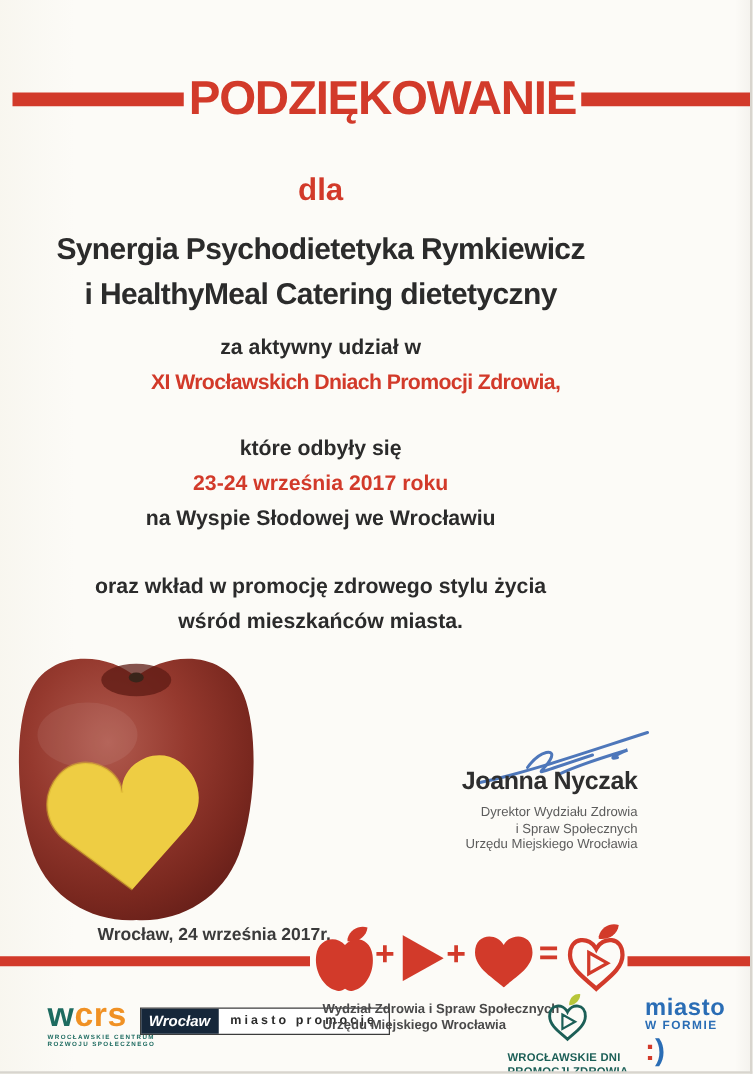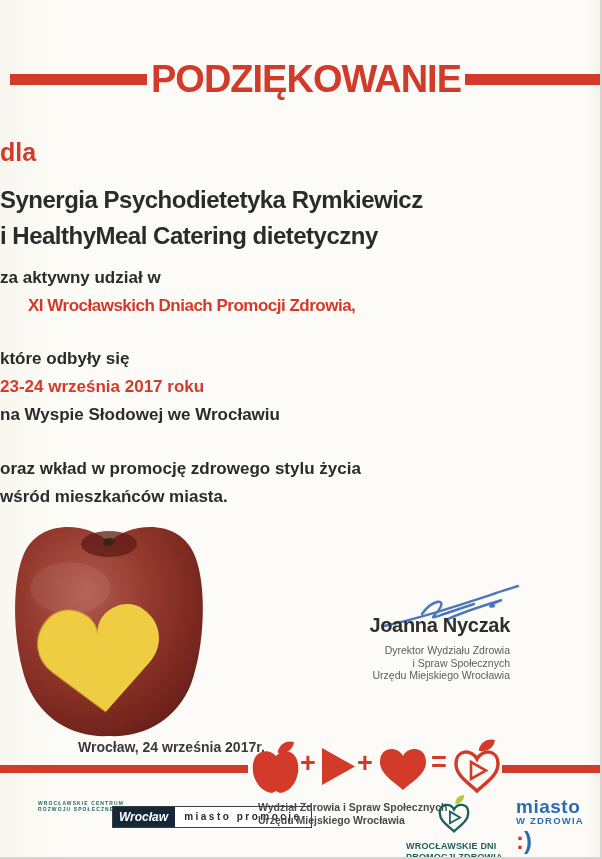--- a/index.html
+++ b/index.html
@@ -14,21 +14,21 @@
     box-sizing:border-box;
   }
   .red{color:#d23a2a;}
   
   .title-row{position:absolute; top:58px; left:0; width:602px; display:flex; align-items:center;}
   .title-line{height:11px; background:#d23a2a;}
   .title-line.left{flex:1; margin-left:10px;}
   .title-line.right{flex:1;}
   .title-text{font-size:38px; font-weight:700; letter-spacing:-1px; color:#d23a2a; padding:0 4px; white-space:nowrap;}
   
-  .cline{position:absolute; left:0; width:513px; white-space:nowrap;}
+  .cline{position:absolute; left:0; width:513px; text-align:center; white-space:nowrap;}
   .dla{top:138px; font-size:25px; font-weight:700;}
   .rec1{top:186px; font-size:24px; font-weight:700; letter-spacing:-0.5px;}
   .rec2{top:222px; font-size:24px; font-weight:700; letter-spacing:-0.5px;}
   .intro{top:268px; font-size:17px; font-weight:700;}
   .event{top:296px; font-size:17px; font-weight:700; letter-spacing:-0.5px;margin-left:28px;}
   .held{top:349px; font-size:17px; font-weight:700;}
   .edate{top:377px; font-size:17px; font-weight:700;}
   .eplace{top:405px; font-size:17px; font-weight:700;}
   .contr1{top:459px; font-size:17px; font-weight:700;}
   .contr2{top:487px; font-size:17px; font-weight:700;}
@@ -136,20 +136,21 @@
   </svg>
   <div class="eq-op" style="left:431px; top:747px;">=</div>
   <svg class="eq-icon" style="left:452px; top:737px;" width="50" height="57" viewBox="0 0 50 57">
     <path d="M27,12 C29,4 37,1 43,3 C42,11 35,15 27,14 Z" fill="#d23a2a"></path>
     <path d="M25,22 C20,12 4,12 4,27 C4,39 18,47 25,54 C32,47 46,39 46,27 C46,12 30,12 25,22 Z" fill="none" stroke="#d23a2a" stroke-width="3.4"></path>
     <polygon points="19,25 34,33.5 19,42" fill="none" stroke="#d23a2a" stroke-width="2.6"></polygon>
   </svg>
   <div class="eq-line right"></div>
 
   <div class="wcrs">
+    <div class="wcrs-word"><span class="wcrs-w">w</span><span class="wcrs-rest">crs</span></div>
     <div class="wcrs-sub">
       <div>WROCŁAWSKIE CENTRUM</div>
       <div>ROZWOJU SPOŁECZNEGO</div>
     </div>
   </div>
 
   <div class="wroclaw-logo">
     <div class="wroclaw-city">Wrocław</div>
     <div class="wroclaw-tagline">miasto promocję</div>
   </div>
@@ -167,18 +168,18 @@
     </svg>
     <div class="wdpz-text">
       <div>WROCŁAWSKIE DNI</div>
       <div>PROMOCJI ZDROWIA</div>
     </div>
   </div>
 
   <div class="mwf">
     <div>
       <div class="mwf-word">miasto</div>
-      <div class="mwf-sub">W ZDROWIA</div>
+      <div class="mwf-sub">W FORMIE</div>
     </div>
     <div class="mwf-smiley"><span class="mwf-colon">:</span><span class="mwf-paren">)</span></div>
   </div>
 
 </div>
 
 </body></html>

